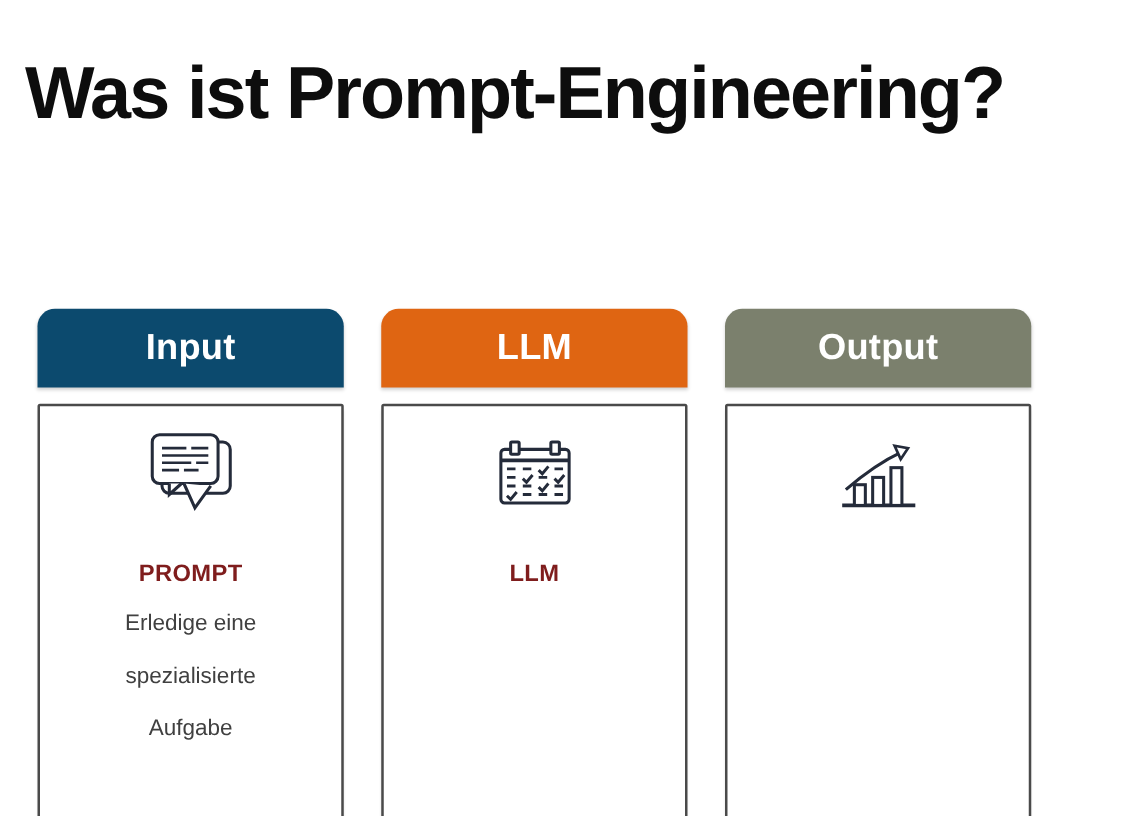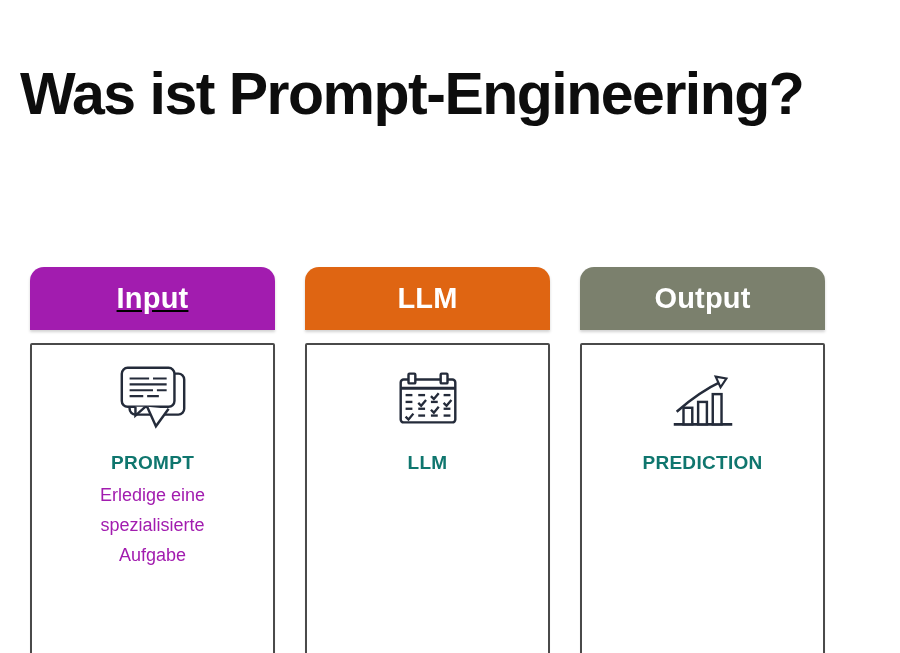--- a/index.html
+++ b/index.html
@@ -5,21 +5,21 @@
   * { margin: 0; padding: 0; box-sizing: border-box; }
   html, body {
     width: 900px; height: 653px;
     background: #ffffff;
     font-family: "Liberation Sans", sans-serif;
     overflow: hidden;
   }
   .slide { position: relative; width: 900px; height: 653px; }
 
   .page-title {
-    margin: 64px 0 0 20px;
+    margin: 44px 0 0 20px;
     font-size: 59px;
     font-weight: 700;
     letter-spacing: -1.5px;
     color: #0d0d0d;
     line-height: 1.05;
   }
 
   .columns {
     position: absolute;
     left: 30px;
@@ -54,48 +54,48 @@
     display: flex;
     flex-direction: column;
     align-items: center;
     padding-top: 20px;
   }
 
   .card-icon { width: 78px; height: 68px; flex: 0 0 auto; }
   .card-icon svg { width: 100%; height: 100%; }
 
   .card-title {
-    margin-top: 19px;
+    margin-top: 36px;
     font-size: 19px;
     font-weight: 700;
-    color: #0f766e;
+    color: #7f1d1d;
     letter-spacing: 0.3px;
   }
 
   .card-text {
     margin-top: 6px;
     width: 170px;
     font-size: 18px;
-    line-height: 30px;
-    color: #a21caf;
+    line-height: 42px;
+    color: #404040;
     text-align: center;
     white-space: pre-line;
   }
 </style>
 </head>
 <body>
 
 <div class="slide">
 
   <h1 class="page-title">Was ist Prompt-Engineering?</h1>
 
   <div class="columns">
 
     <div class="column">
-      <div class="col-header" style="background-color: #a21caf; text-decoration: underline;">
+      <div class="col-header" style="background-color: #0c4a6e;">
         <span class="col-header-label">Input</span>
       </div>
       <div class="card">
         <span class="card-icon">
           <svg viewBox="0 0 80 68" fill="none" stroke="#242B3A" stroke-width="2.5">
             <rect x="16" y="8" width="56" height="42" rx="6" fill="#ffffff"></rect>
             <rect x="8" y="2" width="54" height="40" rx="6" fill="#ffffff"></rect>
             <path d="M34,42 L43,62 L56,44" fill="#ffffff"></path>
             <path d="M22,42 L22,51 L32,42" fill="#ffffff"></path>
             <g stroke-width="2.2">
@@ -156,18 +156,17 @@
         <span class="card-icon">
           <svg viewBox="0 0 80 64" fill="none" stroke="#242B3A" stroke-width="2.5">
             <path d="M10,58 h60" stroke-width="3"></path>
             <rect x="20" y="41" width="9" height="17" fill="#ffffff"></rect>
             <rect x="35" y="35" width="9" height="23" fill="#ffffff"></rect>
             <rect x="50" y="27" width="9" height="31" fill="#ffffff"></rect>
             <path d="M13,45 C 28,32 44,21 59,14" stroke-width="2.6"></path>
             <path d="M53,9 L64,11 L58,20 Z" fill="#ffffff" stroke-width="2.2"></path>
           </svg>
         </span>
-        <div class="card-title">PREDICTION</div>
       </div>
     </div>
 
   </div>
 </div>
 
 </body></html>

